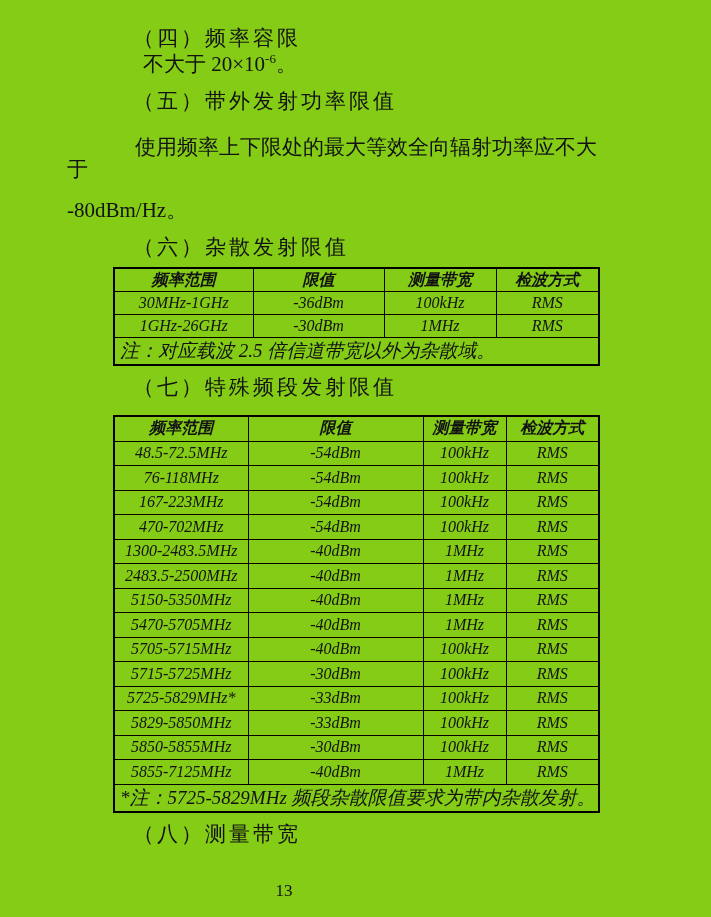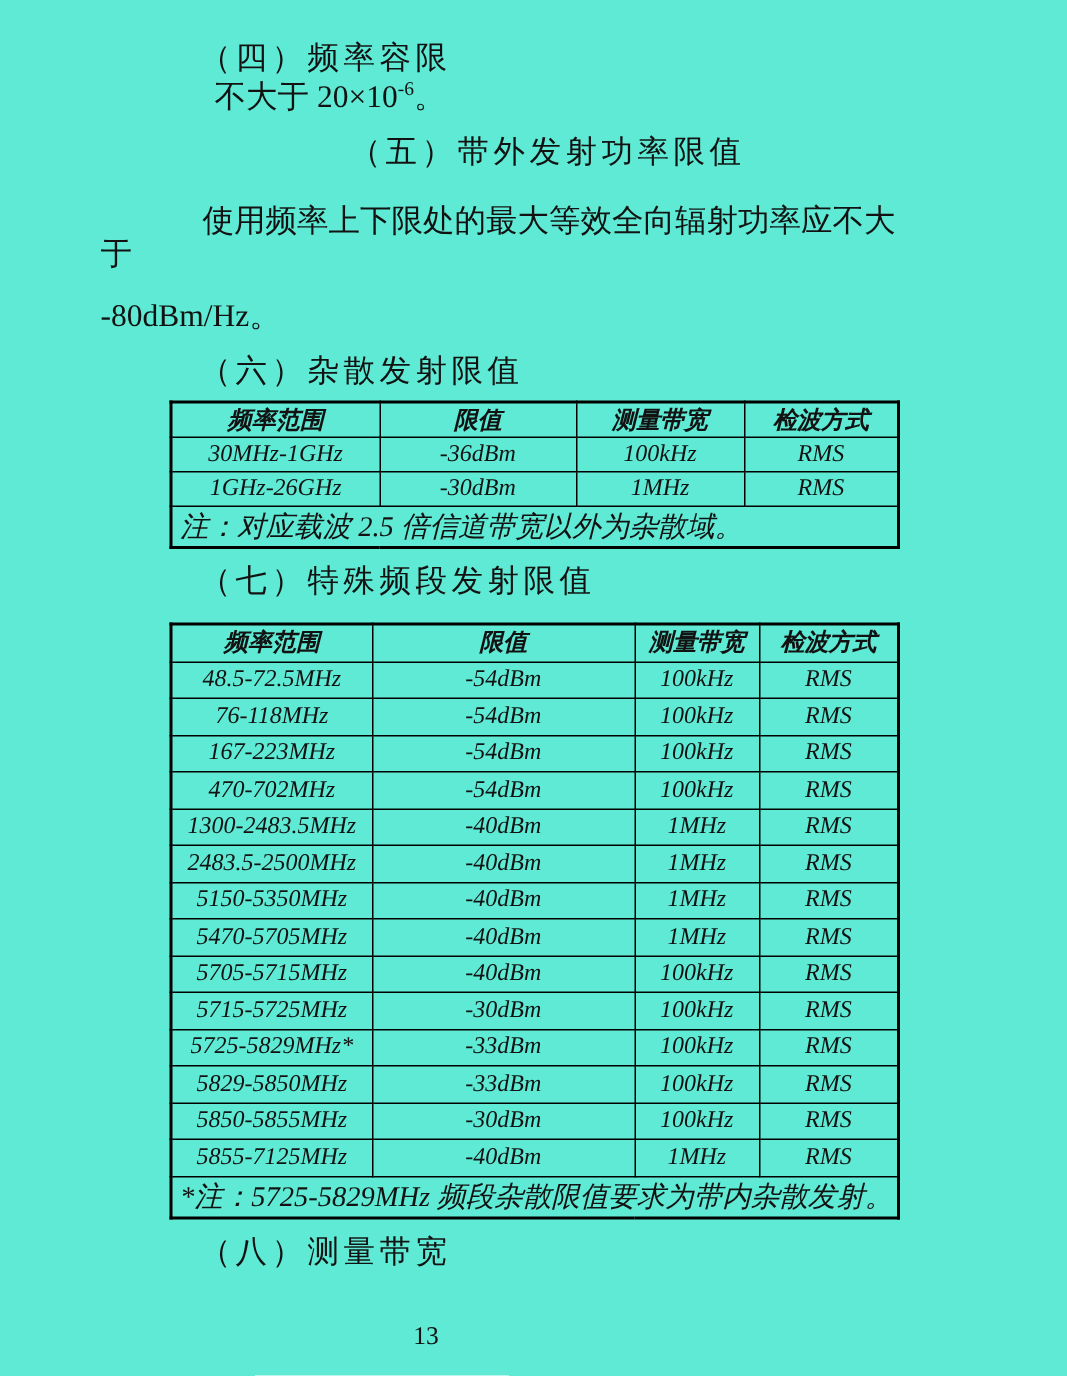--- a/index.html
+++ b/index.html
@@ -1,34 +1,34 @@
 <!DOCTYPE html>
 <html><head>
 <meta charset="utf-8">
 <style>
   html,body { margin:0; padding:0; background:#ffffff; }
   .page {
     position:relative;
     width:711px; height:917px;
-    background:#5eead4;
+    background:#84cc16;
     color:#121212;
     font-family:"Liberation Serif","DejaVu Serif",serif;
     box-sizing:border-box;
     padding:27px 114px 0 67px;
     overflow:hidden;
   }
   .heading {
     font-size:21px; line-height:22px;
     letter-spacing:3px;
     margin-left:66px;
     white-space:nowrap;
   }
   .para { font-size:21px; line-height:22px; }
   #p4 { margin:4px 0 0 76px; }
-  #s5 { margin-top:15px;text-align:center; }
+  #s5 { margin-top:15px; }
   #p5a { margin-top:24px; text-indent:68px; letter-spacing:0; }
   #p5b { margin-top:19px; }
   #s6 { margin-top:15px; }
   #t1 { margin-top:9px; }
   #s7 { margin-top:10px; }
   #t2 { margin-top:17px; }
   #s8 { margin-top:10px; }
   sup { font-size:13px; line-height:0; }
 
   table.tbl {

